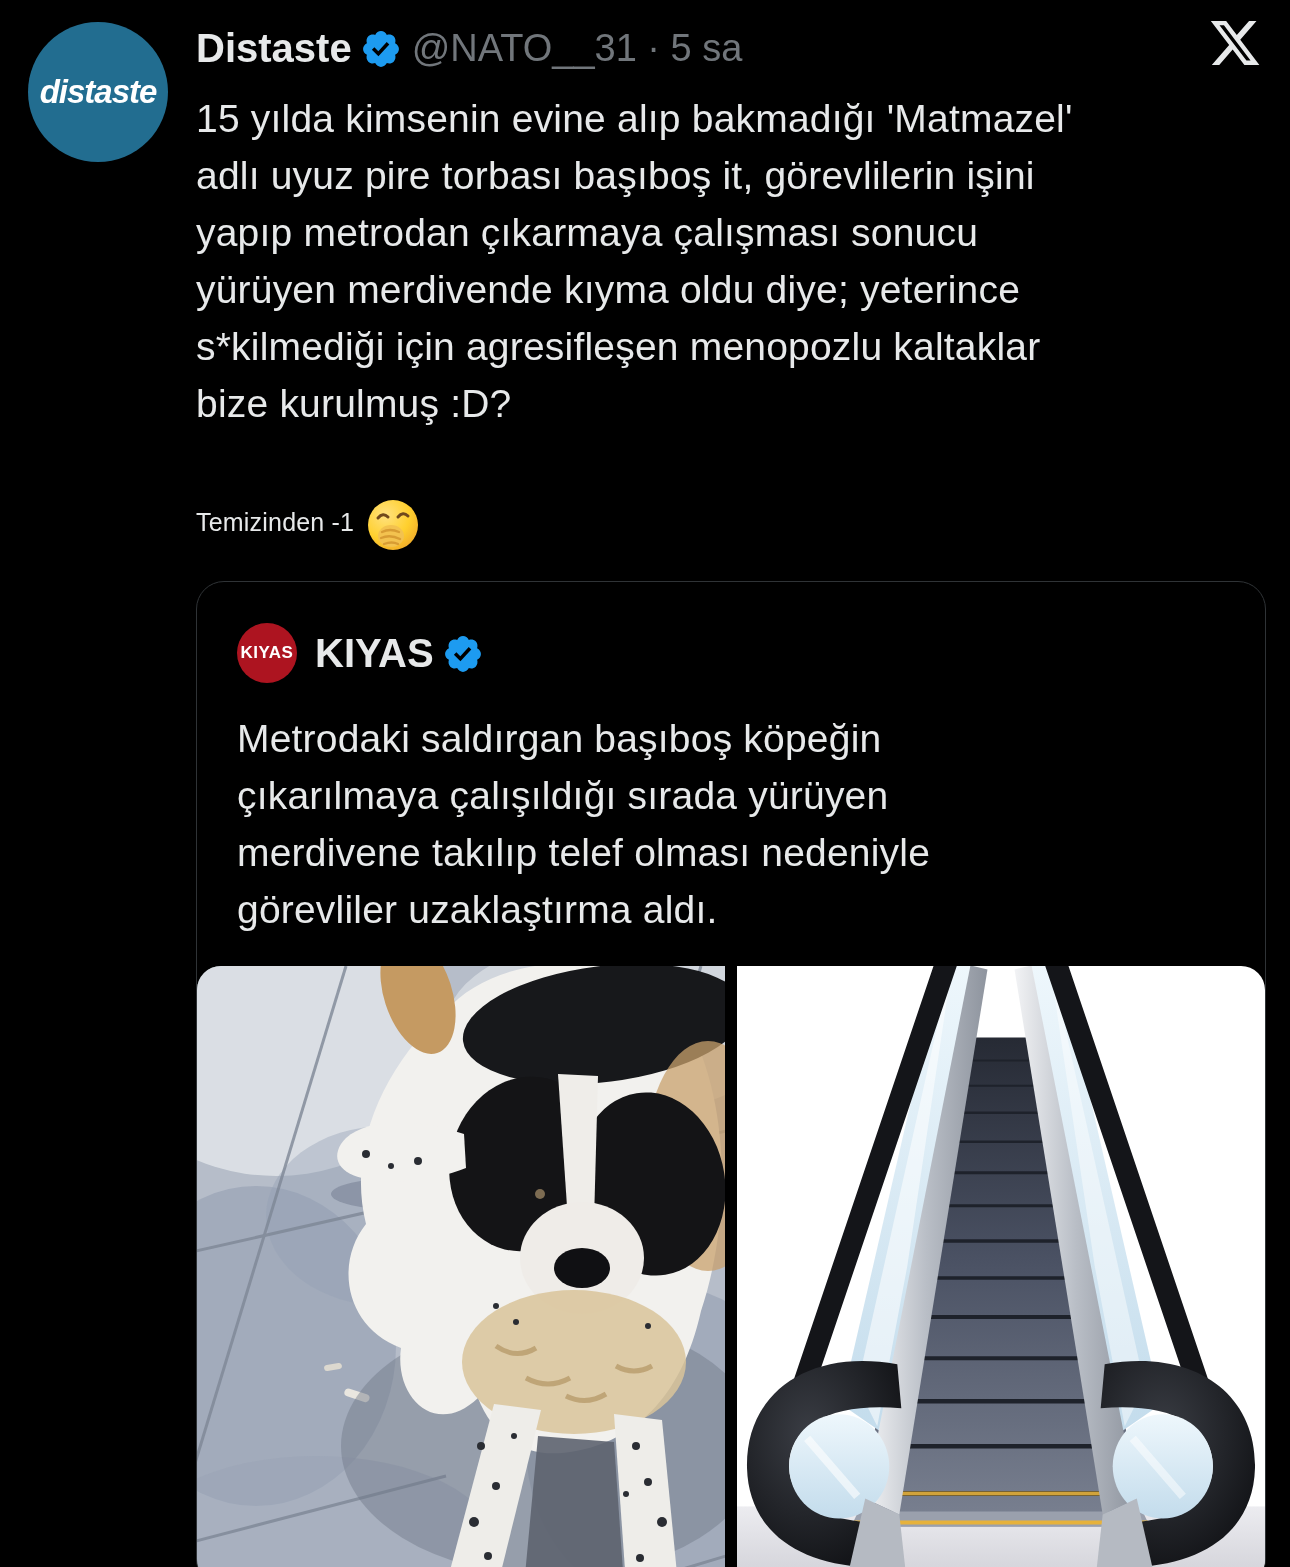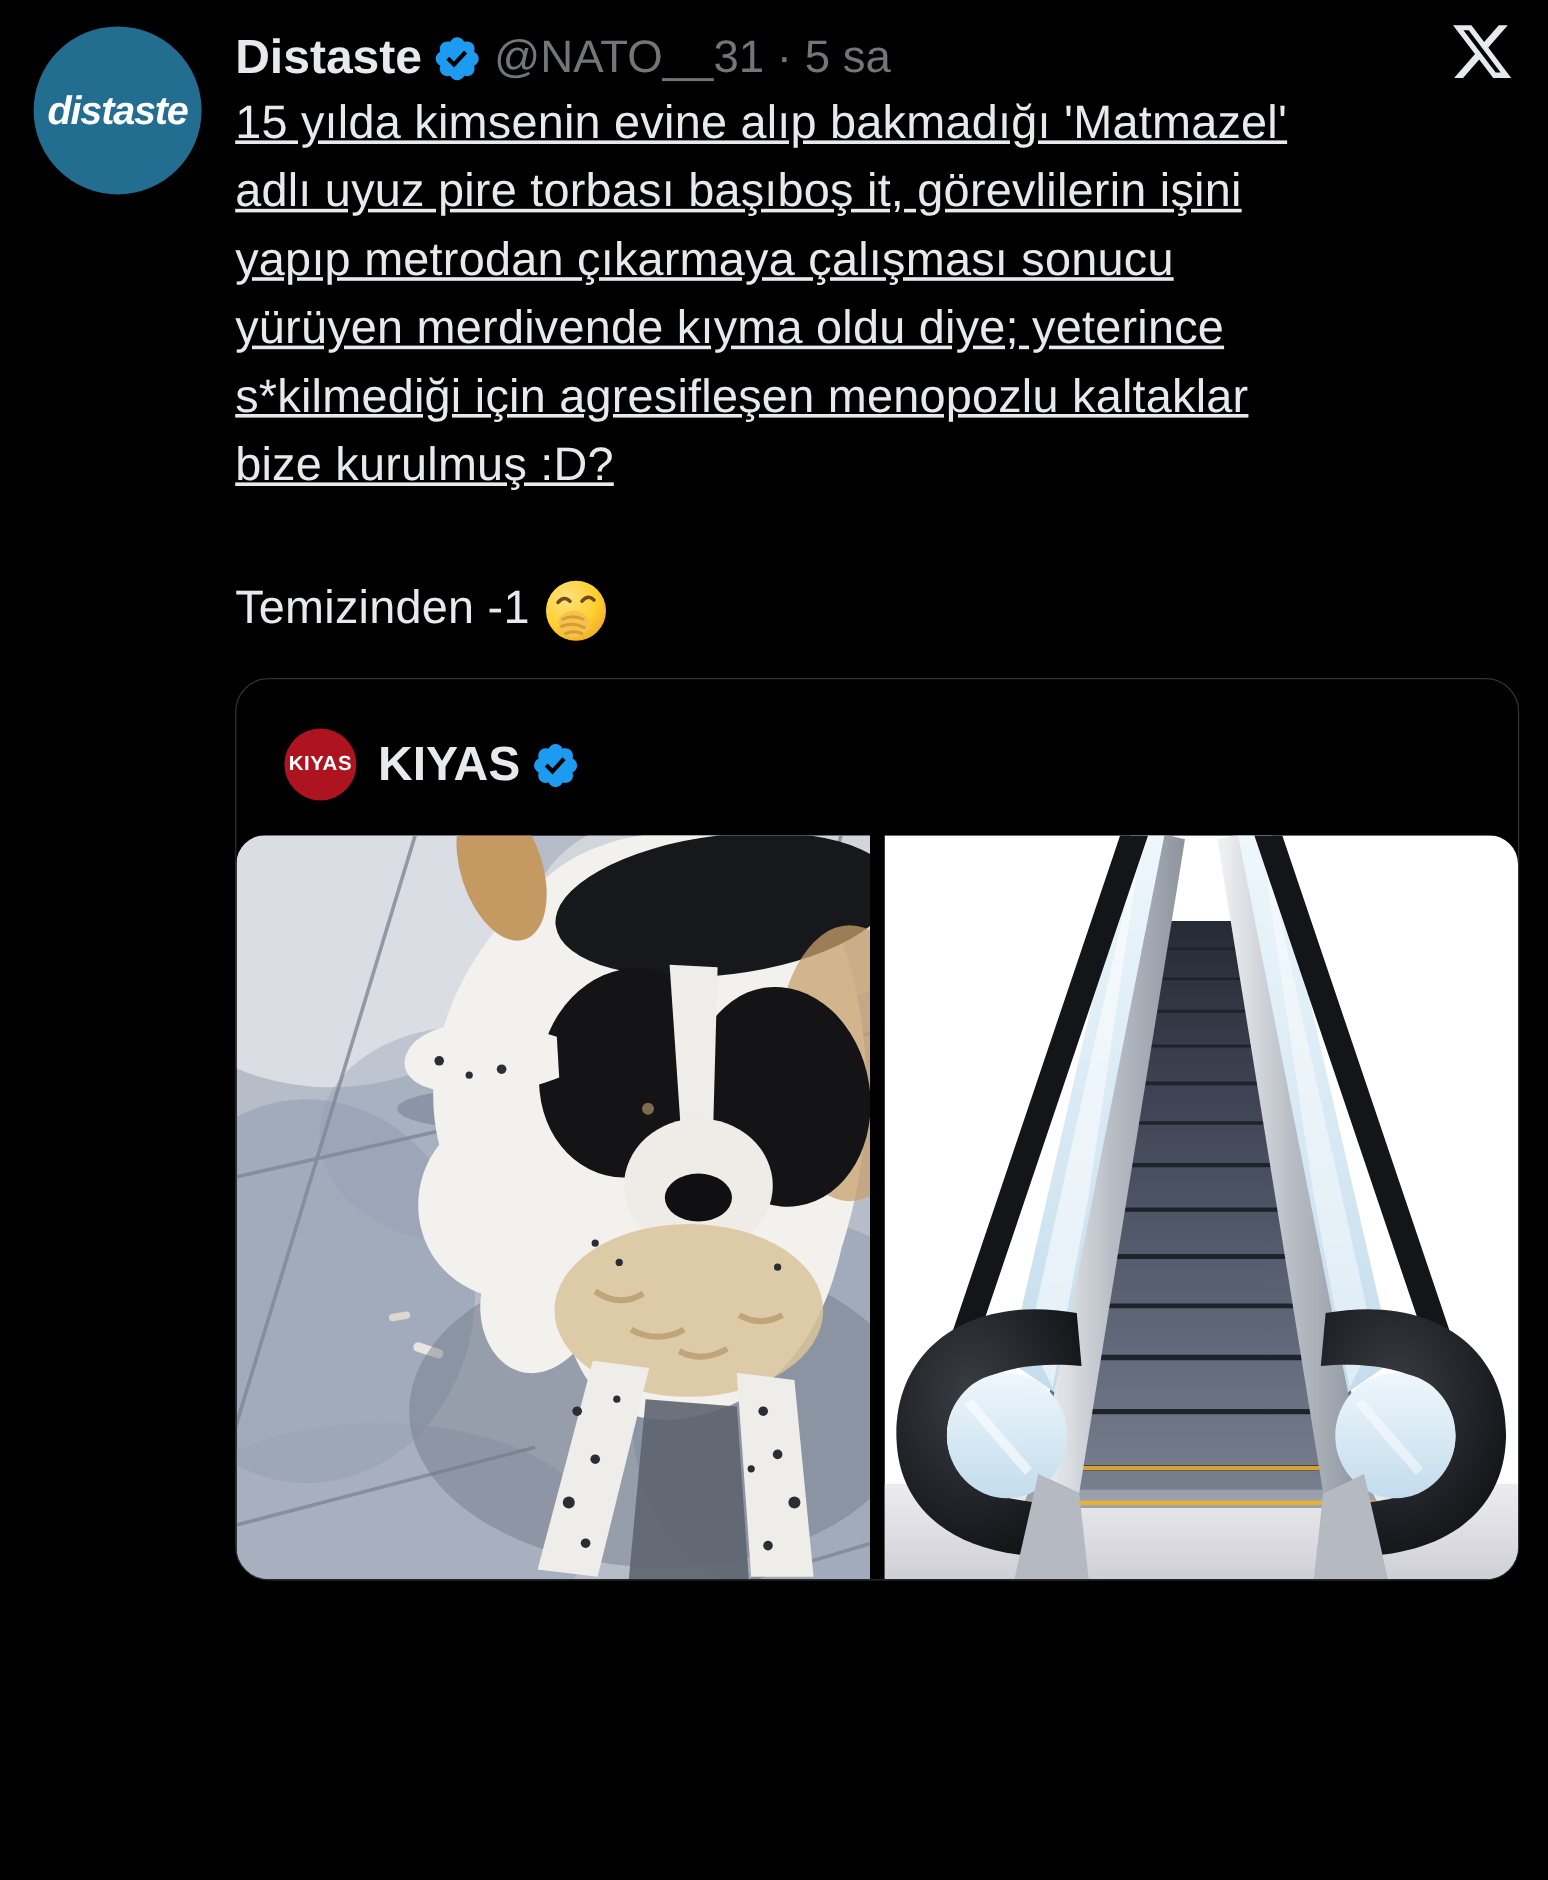--- a/index.html
+++ b/index.html
@@ -19,25 +19,25 @@
   .avatar.main span{
     color:#fff;font-style:italic;font-weight:bold;font-size:33px;letter-spacing:-1px;
   }
   .content-col{flex:1;min-width:0;}
   .head-row{display:flex;align-items:center;height:52px;}
   .name{color:#e7e9ea;font-weight:bold;font-size:40px;}
   .badge{margin:2px 10px 0 8px;flex:0 0 auto;}
   .meta{color:#71767b;font-size:38px;font-weight:400;white-space:nowrap;}
   .x-logo{position:absolute;top:16px;right:28px;}
   .body-text{
-    color:#e7e9ea;font-size:39px;line-height:57px;
-    white-space:pre;letter-spacing:.2px;text-decoration:underline;
+    margin-top:16px;color:#e7e9ea;font-size:39px;line-height:57px;
+    white-space:pre;letter-spacing:.2px;
   }
   .footer-row{margin-top:62px;display:flex;align-items:center;}
-  .footer-text{color:#e7e9ea;font-size:39px;line-height:57px;letter-spacing:.2px;}
+  .footer-text{color:#e7e9ea;font-size:25px;line-height:57px;letter-spacing:.2px;}
   .emoji{margin-left:12px;position:relative;top:2px;}
   .quote-card{
     margin-top:30px;border:1px solid #2f3336;border-radius:28px;
     overflow:hidden;background:#000;
   }
   .q-head{display:flex;align-items:center;margin:40px 40px 0 40px;height:62px;text-align:center;}
   .q-avatar{
     width:60px;height:60px;border-radius:50%;background:#ad1420;
     display:flex;align-items:center;justify-content:center;flex:0 0 60px;
   }
@@ -105,20 +105,24 @@
       <div class="q-head">
         <div class="q-avatar">
           <span>KIYAS</span>
         </div>
         <span class="q-name">KIYAS</span>
         <svg class="q-badge" width="42" height="42" viewBox="0 0 24 24">
           <path fill="#1d9bf0" d="M22.25 12c0-1.43-.88-2.67-2.19-3.34.46-1.39.2-2.9-.81-3.91s-2.52-1.27-3.91-.81c-.66-1.31-1.91-2.19-3.34-2.19s-2.67.88-3.33 2.19c-1.4-.46-2.91-.2-3.92.81s-1.26 2.52-.8 3.91c-1.31.67-2.2 1.91-2.2 3.34s.89 2.67 2.2 3.34c-.46 1.39-.21 2.9.8 3.91s2.52 1.26 3.91.81c.67 1.31 1.91 2.19 3.34 2.19s2.68-.88 3.34-2.19c1.39.45 2.9.2 3.91-.81s1.27-2.52.81-3.91c1.31-.67 2.19-1.91 2.19-3.34zm-11.71 4.2L6.8 12.46l1.41-1.42 2.26 2.26 4.8-5.23 1.47 1.36-6.2 6.77z"></path>
         </svg>
       </div>
 
+      <div class="q-text">Metrodaki saldırgan başıboş köpeğin
+çıkarılmaya çalışıldığı sırada yürüyen
+merdivene takılıp telef olması nedeniyle
+görevliler uzaklaştırma aldı.</div>
 
       <div class="media-row">
 
         <div class="media-cell">
           <svg viewBox="0 0 530 620" preserveAspectRatio="xMidYMid slice">
             <rect width="530" height="620" fill="#b6bdc9"></rect>
             <ellipse cx="80" cy="90" rx="160" ry="120" fill="#e6e9ec" opacity=".75"></ellipse>
             <ellipse cx="420" cy="60" rx="170" ry="90" fill="#dde1e6" opacity=".7"></ellipse>
             <ellipse cx="60" cy="380" rx="140" ry="160" fill="#8a95ab" opacity=".45"></ellipse>
             <ellipse cx="190" cy="250" rx="120" ry="90" fill="#93a0b5" opacity=".4"></ellipse>

